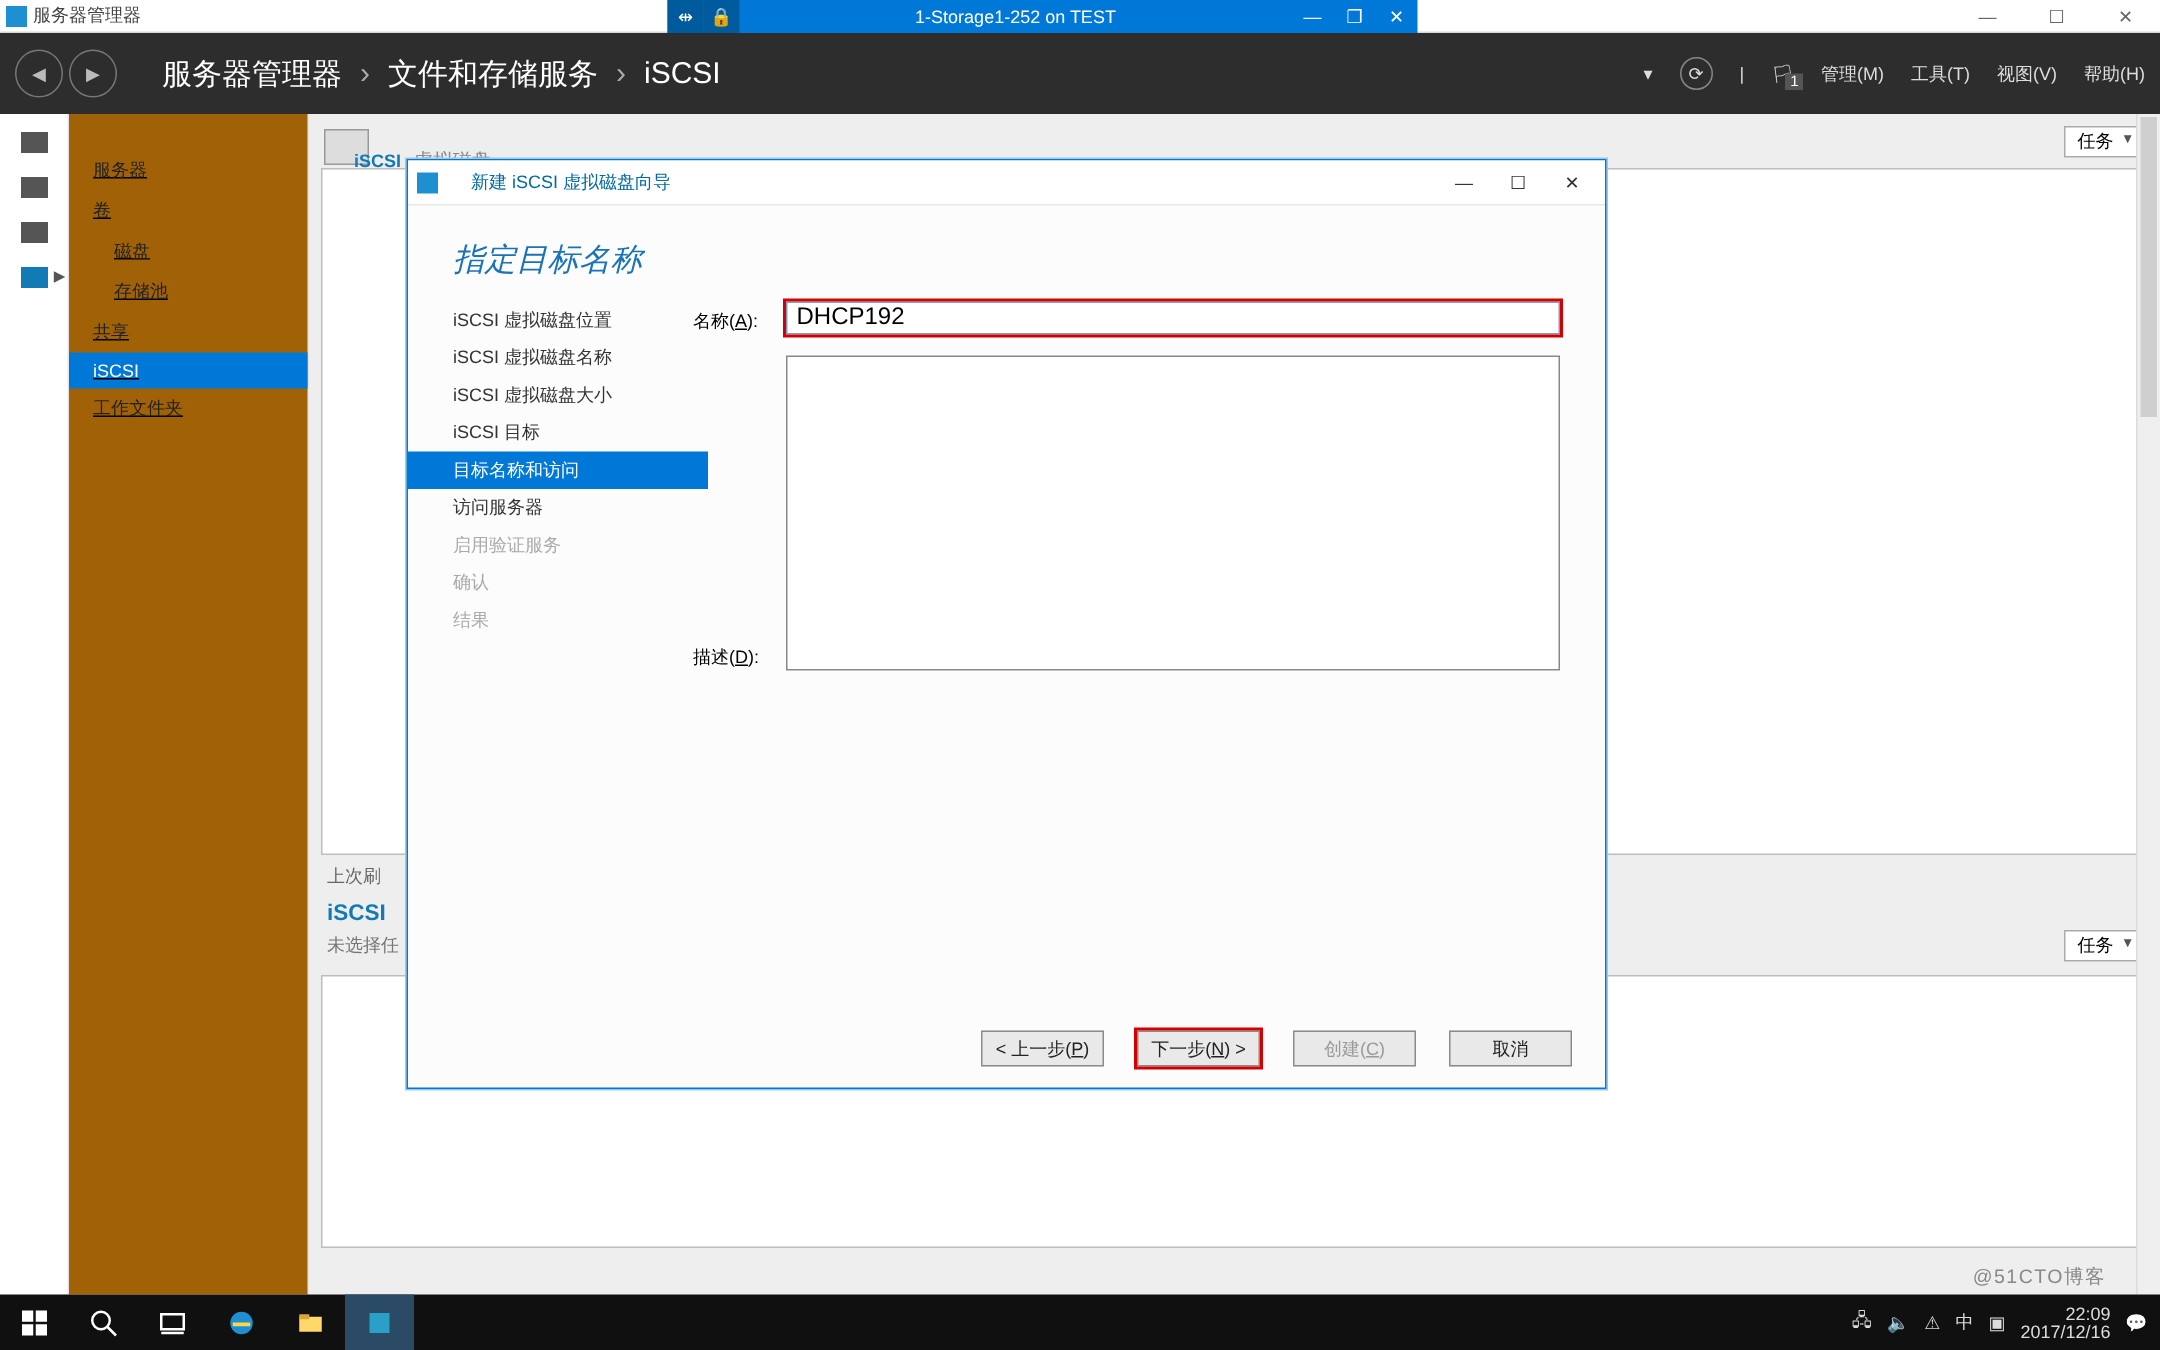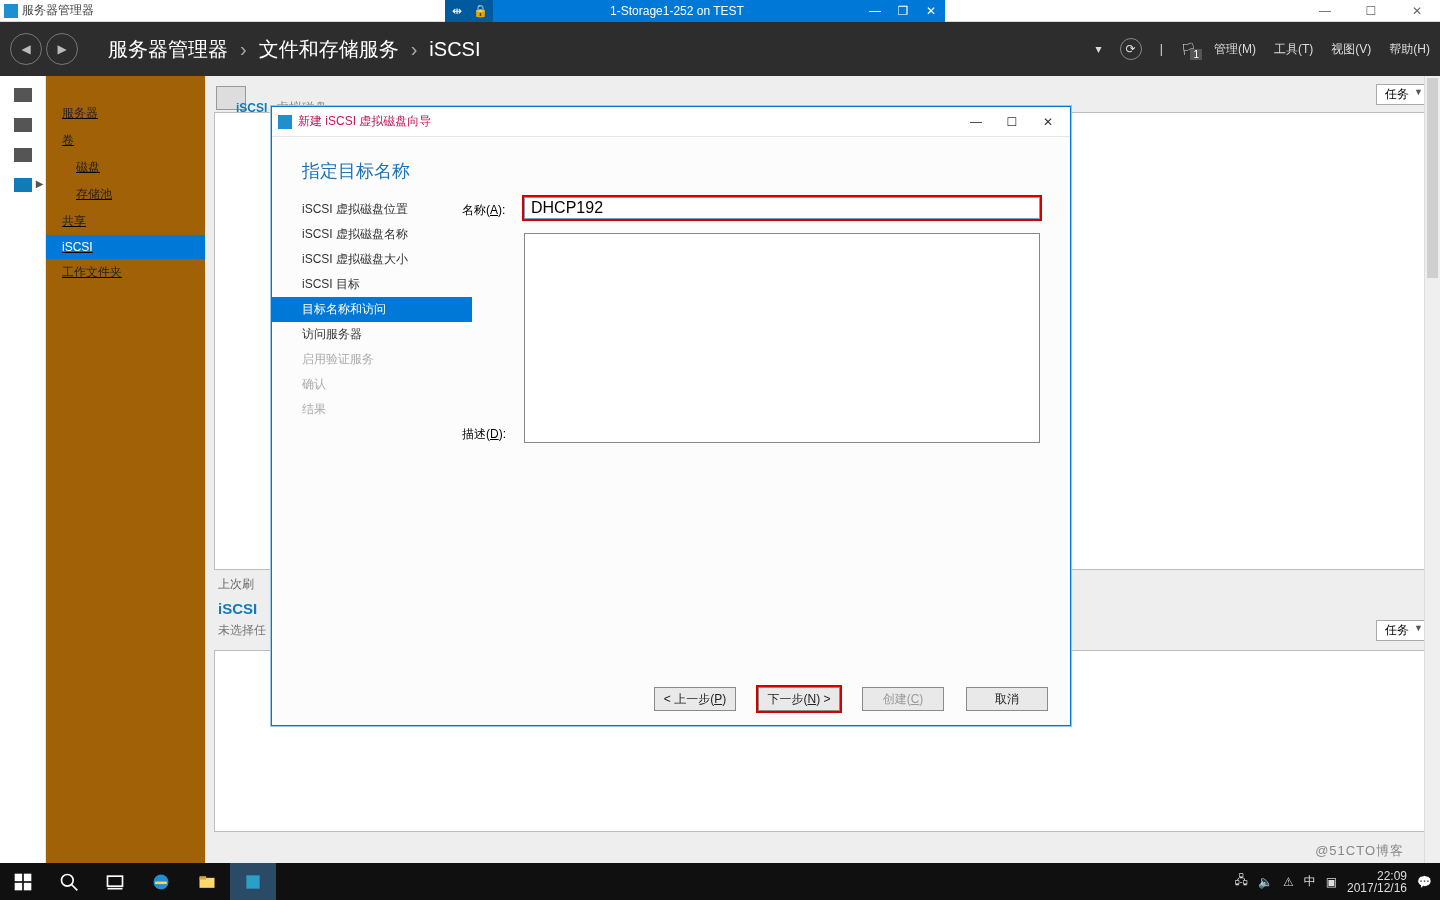--- a/index.html
+++ b/index.html
@@ -50,24 +50,24 @@
   .bigbox{position:absolute;left:8px;right:12px;border:1px solid #bdbdbd;background:#fff;}
   .bigbox.b1{top:36px;height:458px;}
   .bigbox.b2{top:574px;height:182px;}
   .lastlabel{position:absolute;left:12px;top:500px;color:#666;}
   .sec2title{position:absolute;left:12px;top:524px;color:#127bb5;font-size:15px;font-weight:600;}
   .sec2sub{position:absolute;left:12px;top:546px;color:#777;}
   
   .wizard{position:absolute;left:271px;top:106px;width:800px;height:620px;background:#fcfcfc;border:1px solid #0078d7;box-shadow:0 0 0 1px #9ac8ea;}
   .wiz-title{height:30px;display:flex;align-items:center;border-bottom:1px solid #e6e6e6;padding:0 6px;background:#fff;}
   .wiz-title .ico{width:14px;height:14px;background:#1e90d2;margin-right:6px;}
-  .wiz-title .txt{color:#be185d;}
+  .wiz-title .txt{color:#0369a1;margin-left:16px;}
   .wiz-title .wbtns{margin-left:auto;display:flex;gap:4px;}
   .wiz-title .wbtns span{width:32px;text-align:center;color:#333;line-height:26px;}
-  .wiz-head{padding:22px 0 14px 30px;color:#1a72b8;font-size:18px;}
+  .wiz-head{padding:22px 0 14px 30px;color:#1a72b8;font-size:21px;font-style:italic;}
   .wiz-body{display:flex;height:470px;}
   .wiz-nav{width:170px;padding-left:30px;}
   .wiz-nav .step{padding:4px 0;color:#333;font-size:12px;}
   .wiz-nav .step.cur{background:#0078d7;color:#fff;margin-left:-30px;padding-left:30px;width:200px;}
   .wiz-nav .step.dis{color:#aaa;}
   .wiz-form{flex:1;padding:0 30px 0 20px;}
   .frow{display:flex;align-items:flex-end;margin-bottom:14px;}
   .frow label{width:62px;padding-top:3px;}
   .frow label u{text-decoration:underline;}
   .tinput{flex:1;height:22px;border:1px solid #7a9fc4;padding:2px 6px;font-size:16px;background:#fff;}

